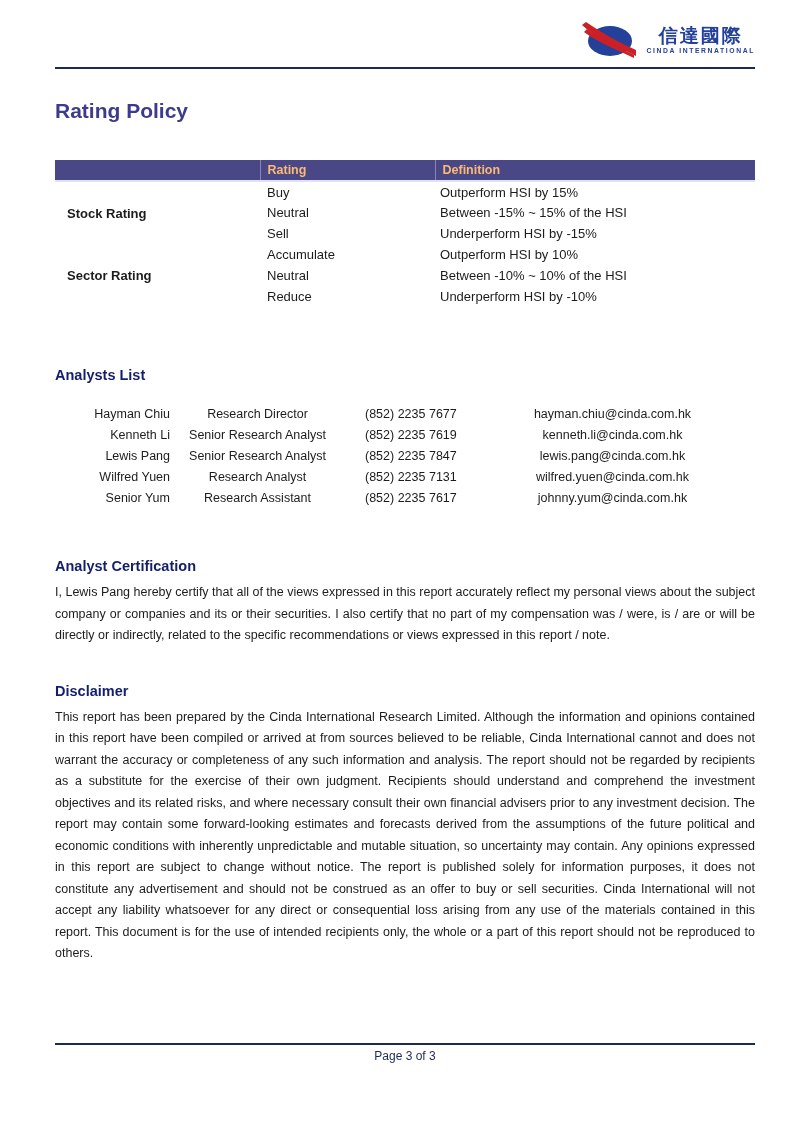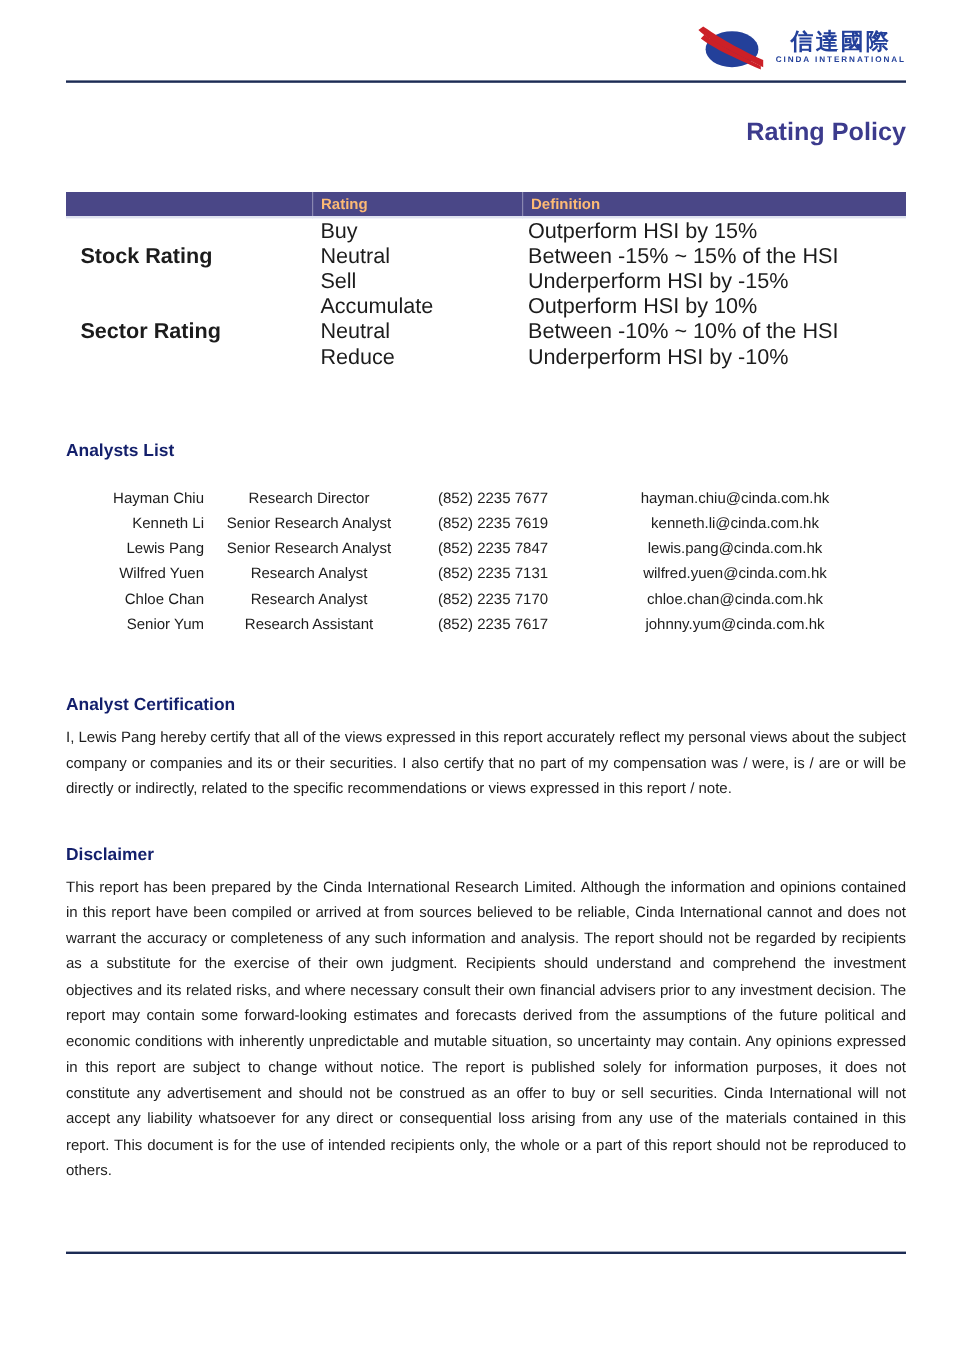--- a/index.html
+++ b/index.html
@@ -21,34 +21,34 @@
   .logo-row{display:flex;justify-content:flex-end;align-items:center;}
   .logo{display:flex;align-items:center;gap:8px;}
   .logo-mark{width:58px;height:40px;flex:0 0 auto;}
   .logo-text{display:flex;flex-direction:column;align-items:center;line-height:1;}
   .logo-cn{font-size:19px;font-weight:bold;color:var(--logo-blue);letter-spacing:2px;white-space:nowrap;}
   .logo-en{font-size:6.8px;font-weight:bold;color:var(--logo-blue);letter-spacing:1.6px;margin-top:3px;white-space:nowrap;}
   .top-rule{border-bottom:2.5px solid var(--rule-navy);margin-top:7px;}
 
   
   .content{margin:0 45px 0 55px;}
-  h1.page-title{margin-top:30px;font-size:21px;font-weight:bold;color:var(--accent-purple);text-align:right;}
+  h1.page-title{margin-top:30px;font-size:21px;font-weight:bold;color:var(--accent-purple);}
   h2.section-title{font-size:14.5px;font-weight:bold;color:var(--section-navy);}
 
   
   table.rating{border-collapse:collapse;width:700px;margin-top:37px;table-layout:fixed;}
   table.rating col.c1{width:205px;}
   table.rating col.c2{width:175px;}
   table.rating col.c3{width:320px;}
   table.rating th{background:var(--table-header-bg);color:#fdba74;font-size:12.5px;font-weight:bold;
     height:21px;text-align:left;padding:0 0 0 7px;}
   table.rating th.empty{padding:0;}
   table.rating th.sep{border-left:1px solid rgba(255,255,255,0.35);}
   table.rating thead tr{border-bottom:2px solid #dfe3f0;}
-  table.rating td{font-size:18px;height:21px;padding:0 0 0 7px;vertical-align:middle;}
+  table.rating td{font-size:13px;height:21px;padding:0 0 0 7px;vertical-align:middle;}
   table.rating td.def{padding-left:5px;}
   table.rating td.group{font-weight:bold;padding-left:12px;}
 
   
   table.analysts{border-collapse:collapse;width:700px;margin-top:20px;table-layout:fixed;}
   table.analysts col.a1{width:115px;}
   table.analysts col.a2{width:175px;}
   table.analysts col.a3{width:125px;}
   table.analysts col.a4{width:285px;}
   table.analysts td{font-size:12.5px;height:21px;vertical-align:middle;}
@@ -164,26 +164,20 @@
             <td class="phone">(852) 2235 7847</td>
             <td class="email">lewis.pang@cinda.com.hk</td>
           </tr>
           <tr>
             <td class="name">Wilfred Yuen</td>
             <td class="role">Research Analyst</td>
             <td class="phone">(852) 2235 7131</td>
             <td class="email">wilfred.yuen@cinda.com.hk</td>
           </tr>
           <tr>
-            <td class="name">Chloe Chan</td>
-            <td class="role">Research Analyst</td>
-            <td class="phone">(852) 2235 7170</td>
-            <td class="email">chloe.chan@cinda.com.hk</td>
-          </tr>
-          <tr>
             <td class="name">Senior Yum</td>
             <td class="role">Research Assistant</td>
             <td class="phone">(852) 2235 7617</td>
             <td class="email">johnny.yum@cinda.com.hk</td>
           </tr>
         </tbody>
       </table>
     </div>
 
     <div class="cert-section">
@@ -193,15 +187,16 @@
 
     <div class="disc-section">
       <h2 class="section-title">Disclaimer</h2>
       <p class="body-para">This report has been prepared by the Cinda International Research Limited. Although the information and opinions contained in this report have been compiled or arrived at from sources believed to be reliable, Cinda International cannot and does not warrant the accuracy or completeness of any such information and analysis. The report should not be regarded by recipients as a substitute for the exercise of their own judgment. Recipients should understand and comprehend the investment objectives and its related risks, and where necessary consult their own financial advisers prior to any investment decision. The report may contain some forward-looking estimates and forecasts derived from the assumptions of the future political and economic conditions with inherently unpredictable and mutable situation, so uncertainty may contain. Any opinions expressed in this report are subject to change without notice. The report is published solely for information purposes, it does not constitute any advertisement and should not be construed as an offer to buy or sell securities. Cinda International will not accept any liability whatsoever for any direct or consequential loss arising from any use of the materials contained in this report. This document is for the use of intended recipients only, the whole or a part of this report should not be reproduced to others.</p>
     </div>
 
   </div>
 
   <div class="footer">
     <div class="footer-rule"></div>
+    <div class="footer-text">Page 3 of 3</div>
   </div>
 
 </div>
 
 </body></html>

